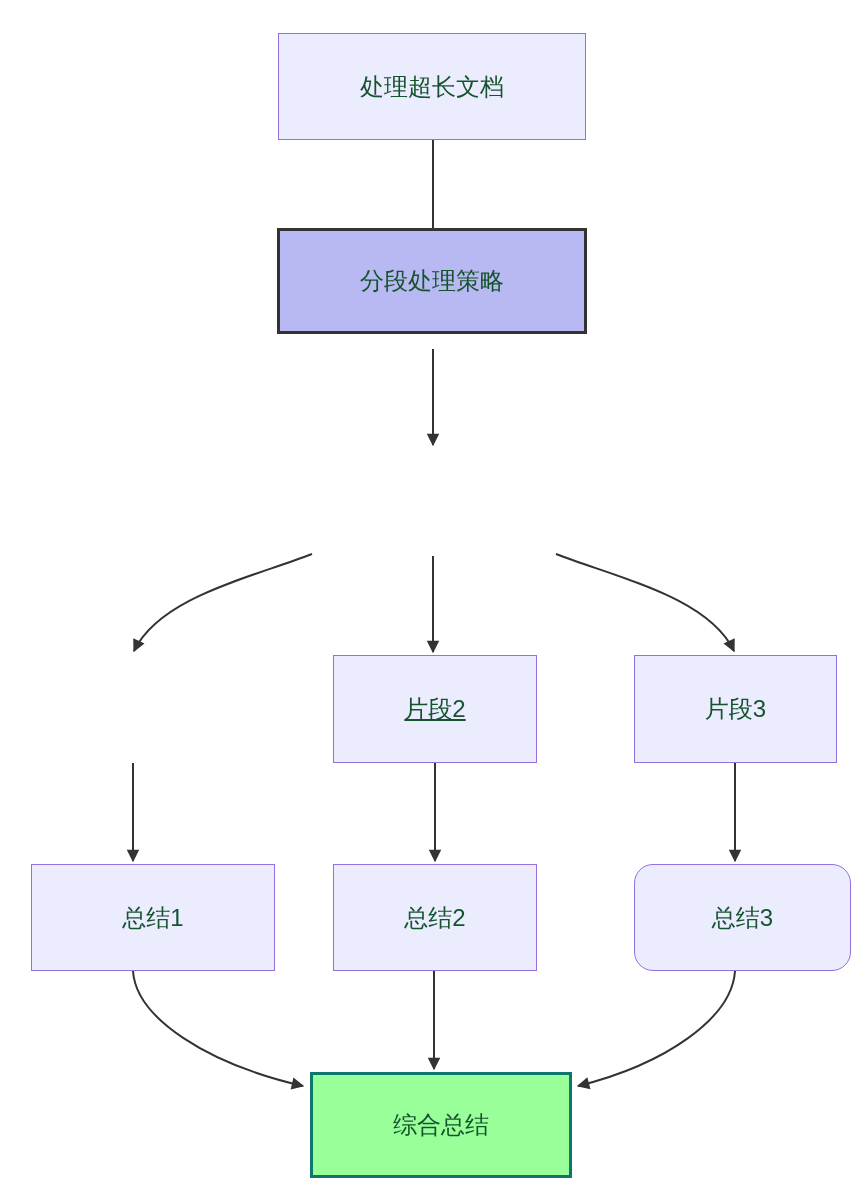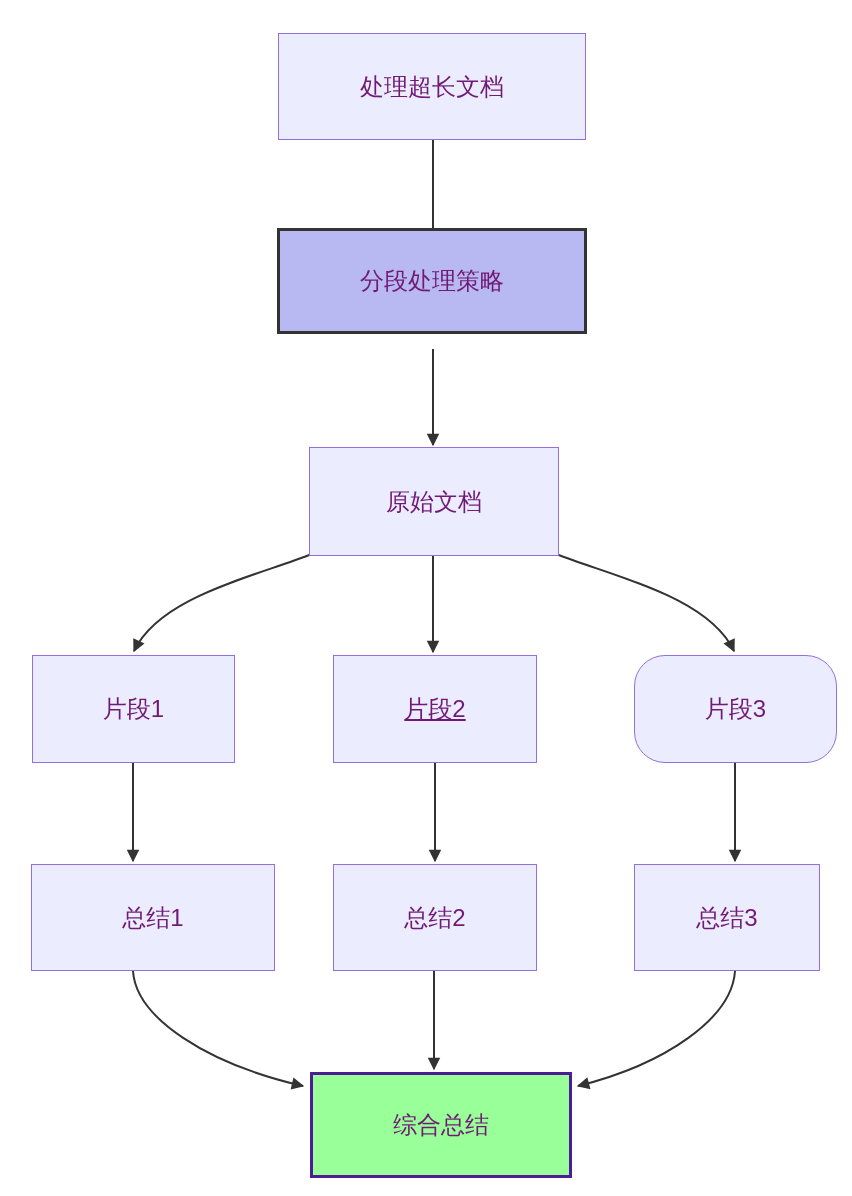--- a/index.html
+++ b/index.html
@@ -29,35 +29,35 @@
     stroke-width: 2px;
   }
   .node {
     position: absolute;
     display: flex;
     align-items: center;
     justify-content: center;
     box-sizing: border-box;
     font-size: 24px;
     line-height: 1;
-    color: #701a75;
+    color: #14532d;
     text-align: center;
     white-space: nowrap;
   }
   .node-default {
     background: #ececff;
     border: 1.5px solid #9370db;
   }
   .node-strategy {
     background: #b8b8f2;
     border: 3px solid #333333;
   }
   .node-final {
     background: #99ff99;
-    border: 3px solid #4c1d95;
+    border: 3px solid #0f766e;
   }
 </style>
 </head>
 <body>
 
 <div class="canvas">
 
   <svg class="edges-svg" viewBox="0 0 852 1196" xmlns="http://www.w3.org/2000/svg">
     <defs>
       <marker id="arrow" viewBox="0 0 12 12" refX="10" refY="6" markerWidth="15" markerHeight="15" orient="auto" markerUnits="userSpaceOnUse">
@@ -78,45 +78,39 @@
   </svg>
 
   <div class="node node-default" style="left:278px; top:33px; width:308px; height:107px;">
     <span>处理超长文档</span>
   </div>
 
   <div class="node node-strategy" style="left:277px; top:228px; width:310px; height:106px;">
     <span>分段处理策略</span>
   </div>
 
-  <div class="node node-default" style="left:309px; top:447px; width:250px; height:109px;">
-    <span>原始文档</span>
-  </div>
 
-  <div class="node node-default" style="left:32px; top:655px; width:203px; height:108px;">
-    <span>片段1</span>
-  </div>
 
   <div class="node node-default" style="left:333px; top:655px; width:204px; height:108px;text-decoration:underline;">
     <span>片段2</span>
   </div>
 
-  <div class="node node-default" style="left:634px; top:655px; width:203px; height:108px;border-radius:31px;">
+  <div class="node node-default" style="left:634px; top:655px; width:203px; height:108px;">
     <span>片段3</span>
   </div>
 
   <div class="node node-default" style="left:31px; top:864px; width:244px; height:107px;">
     <span>总结1</span>
   </div>
 
   <div class="node node-default" style="left:333px; top:864px; width:204px; height:107px;">
     <span>总结2</span>
   </div>
 
-  <div class="node node-default" style="left:634px; top:864px; width:186px; height:107px;">
+  <div class="node node-default" style="left:634px; top:864px; width:217px; height:107px;border-radius:19px;">
     <span>总结3</span>
   </div>
 
   <div class="node node-final" style="left:310px; top:1072px; width:262px; height:106px;">
     <span>综合总结</span>
   </div>
 
 </div>
 
 </body></html>

